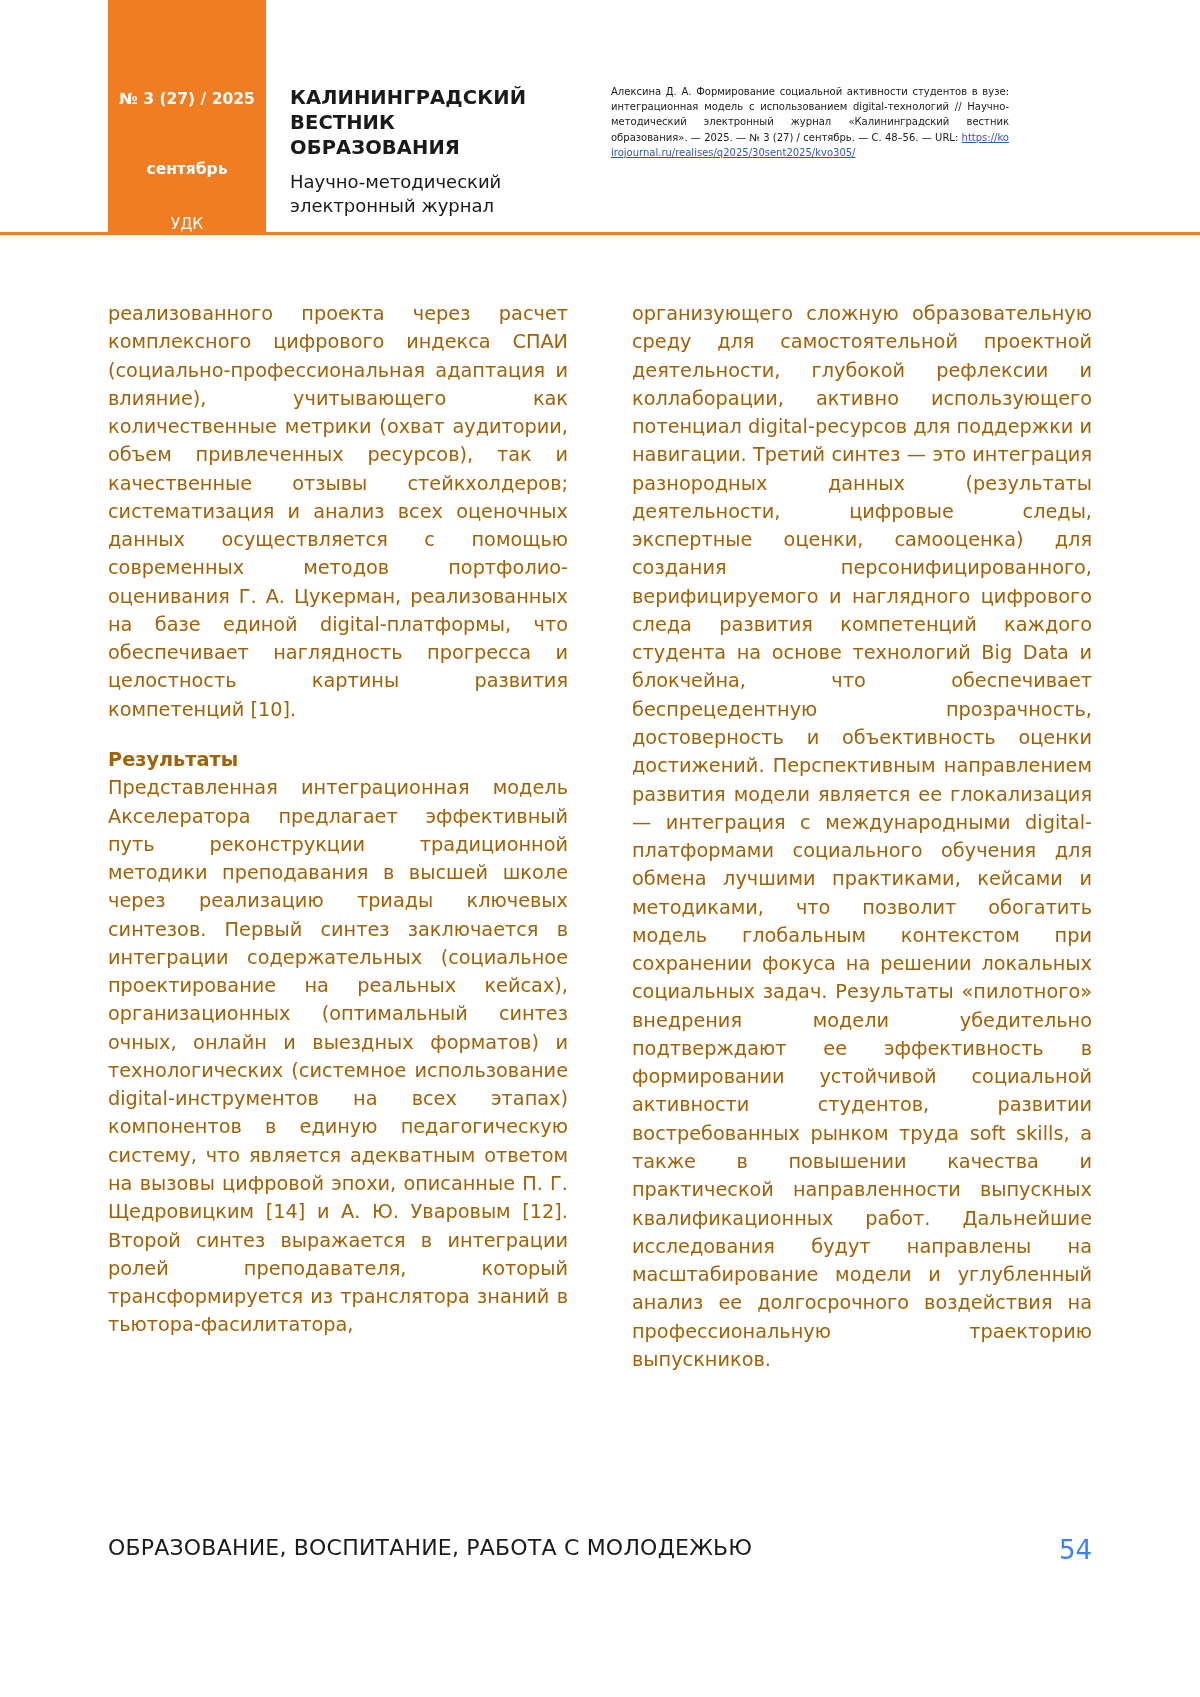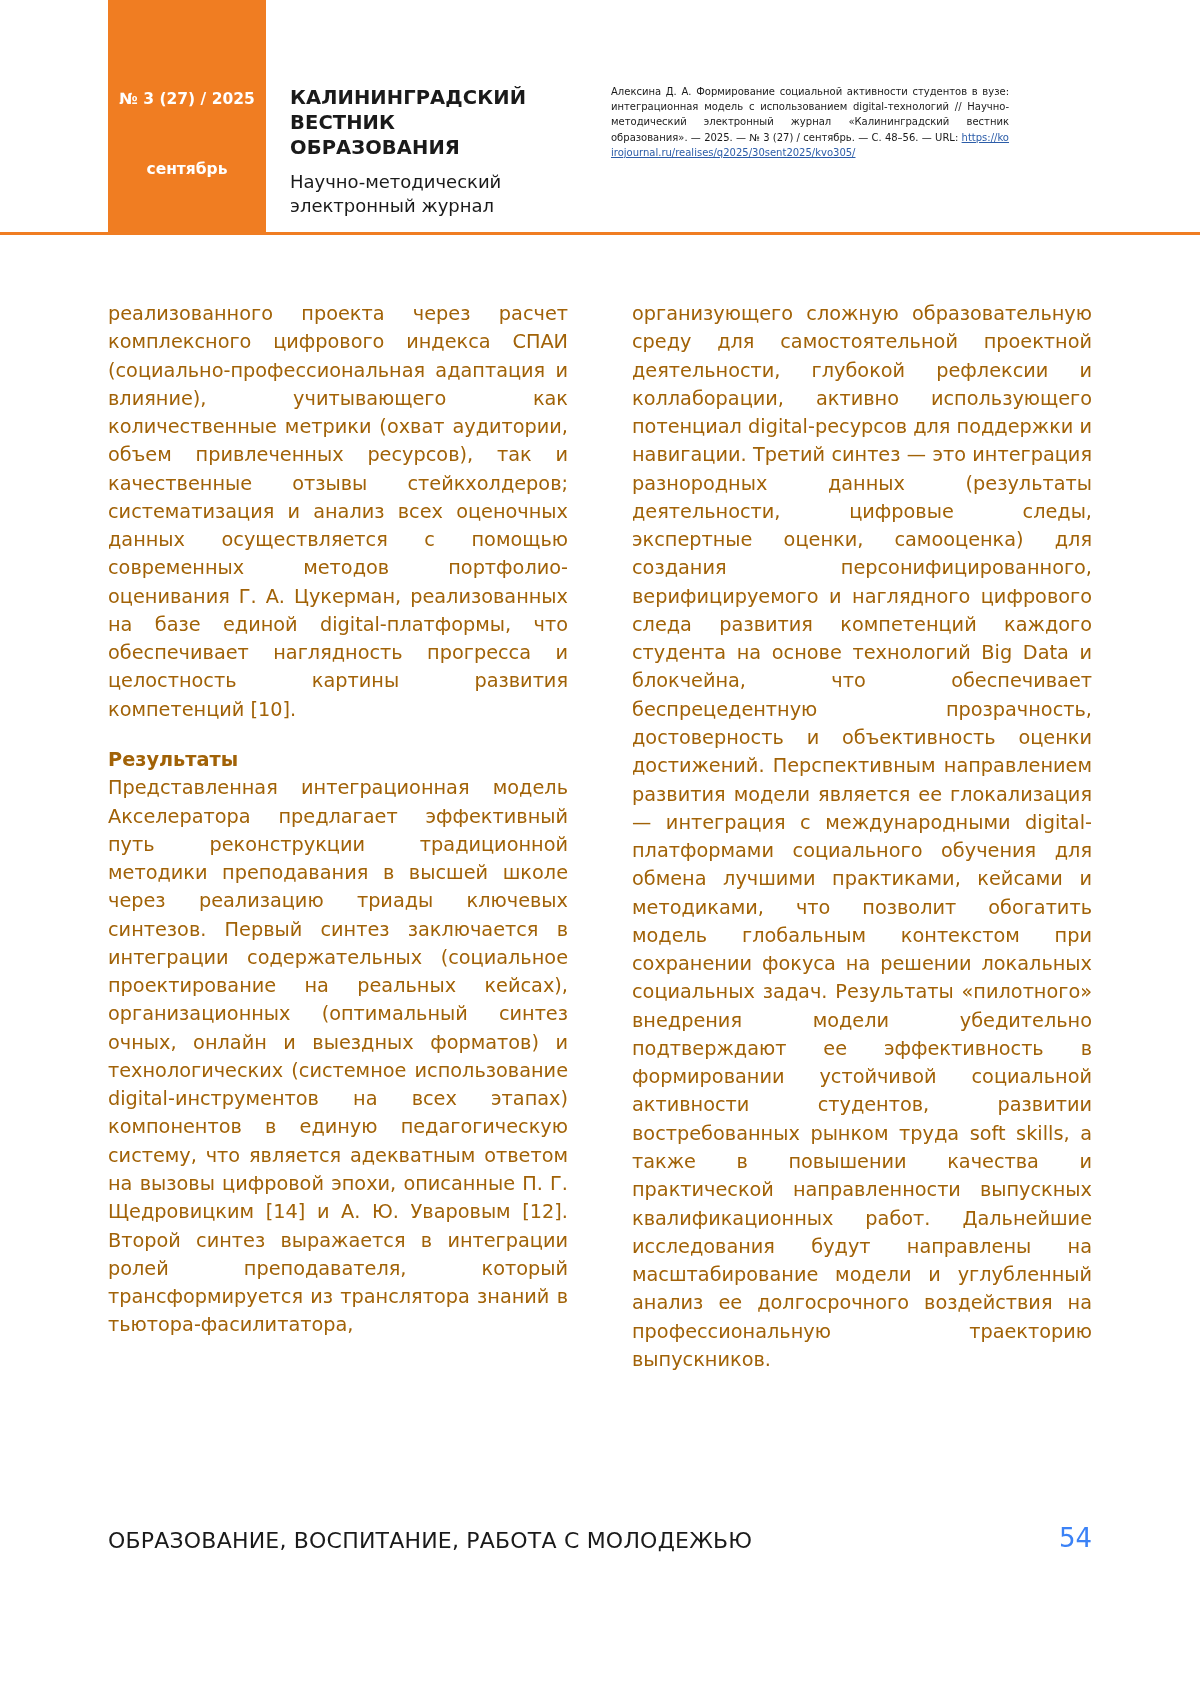--- a/index.html
+++ b/index.html
@@ -50,21 +50,21 @@
     margin-top: 48px;
   }
   .issue-number {
     margin-top: 88px;
     font-weight: bold;
   }
   .issue-month {
     font-weight: bold;
   }
   .udk-label {
-    margin-top: 50px;
+    margin-top: 32px;
   }
   .udk-value {
   }
 
   .journal-title {
     position: absolute;
     left: 290px;
     top: 86px;
     width: 270px;
   }
@@ -146,24 +146,24 @@
   }
 
   
   .footer {
     position: absolute;
     left: 0;
     bottom: 128px;
     width: 1200px;
   }
   .footer-inner {
-    margin: 16px auto;
+    margin: 4px auto;
     width: 984px;
     display: flex;
-    align-items: flex-end;
+    align-items: flex-start;
     justify-content: space-between;
   }
   .footer-title {
     font-size: 22px;
     letter-spacing: 0.2px;
     color: #1a1a1a;
   }
   .footer-page {
     font-size: 26px;
     color: #3b82f6;

